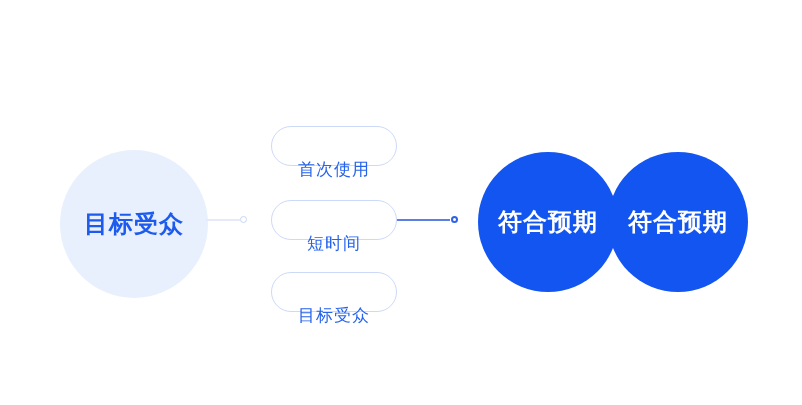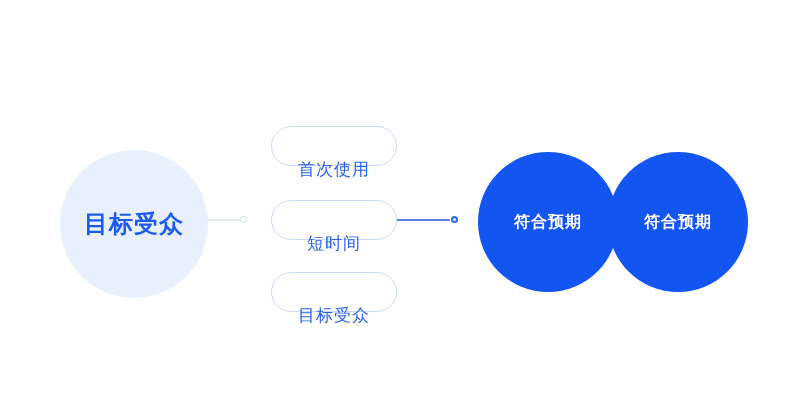--- a/index.html
+++ b/index.html
@@ -110,21 +110,21 @@
     height: 140px;
     border-radius: 50%;
     background: var(--accent-blue, #1355f0);
     display: flex;
     align-items: center;
     justify-content: center;
   }
   .circle-a { left: 478px; }
   .circle-b { left: 608px; }
   .judgment-circle .circle-text {
-    font-size: 16px;
+    font-size: 24px;
     font-weight: 700;
     color: var(--circle-text, #ffffff);
     letter-spacing: 1px;
     white-space: nowrap;
   }
 </style>
 </head>
 <body>
 
 <div class="canvas">

